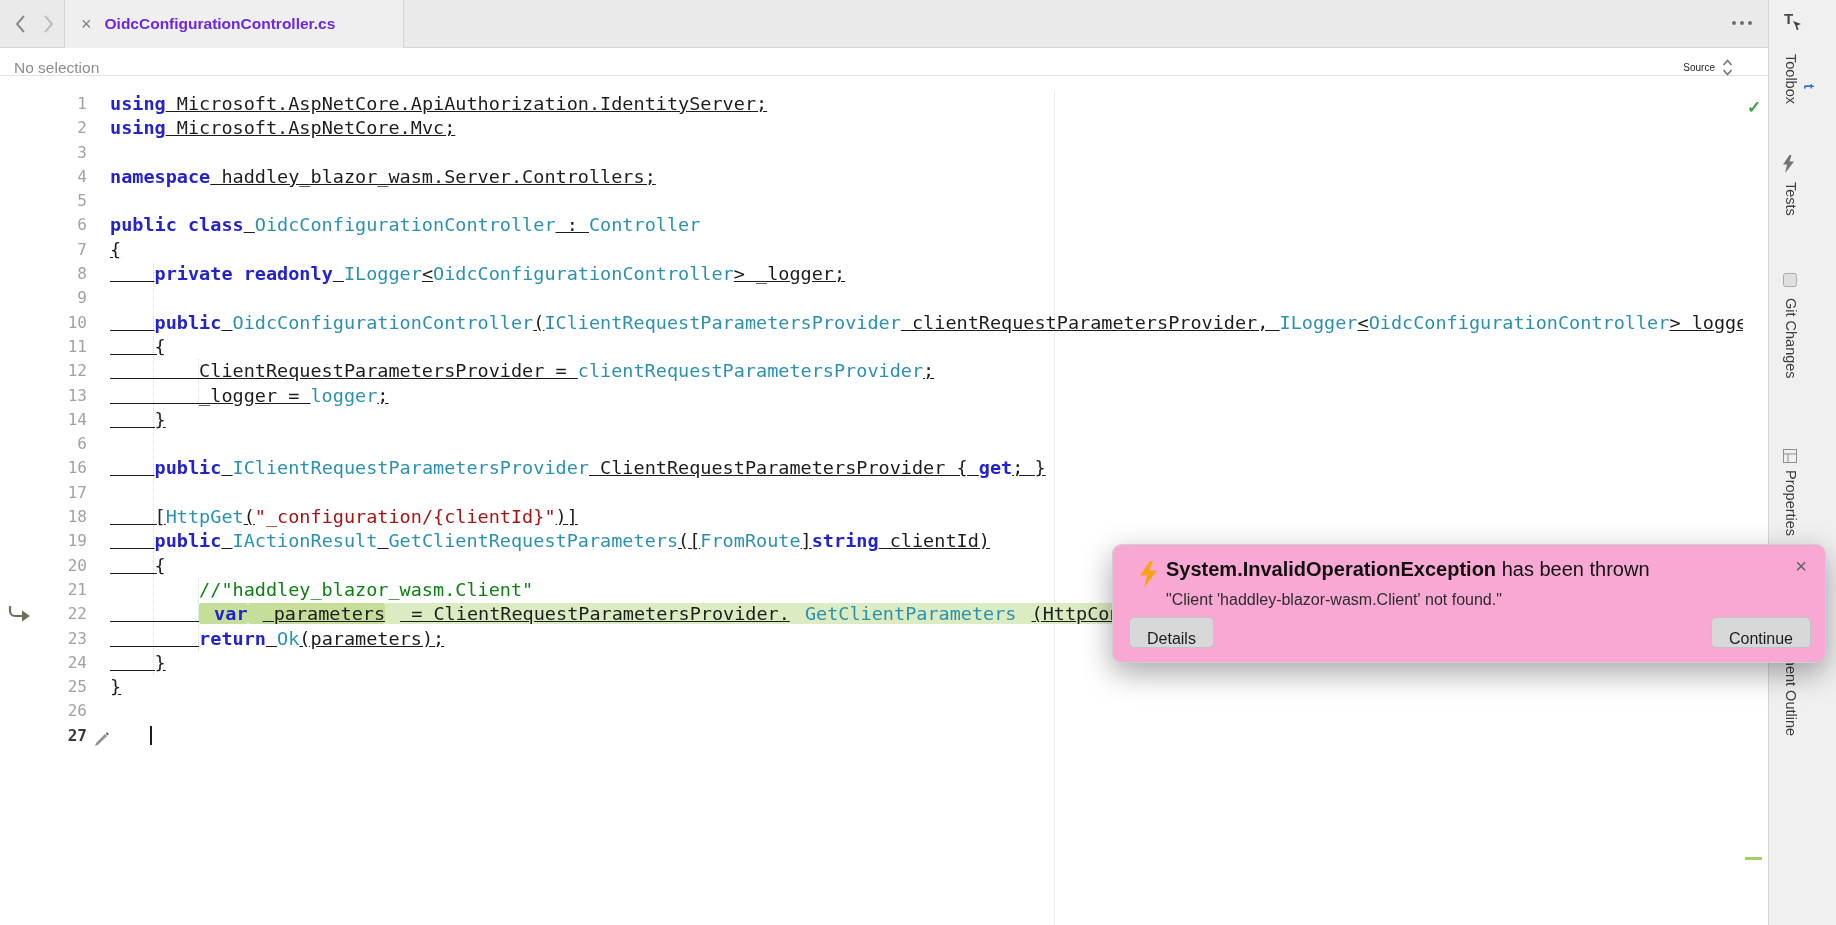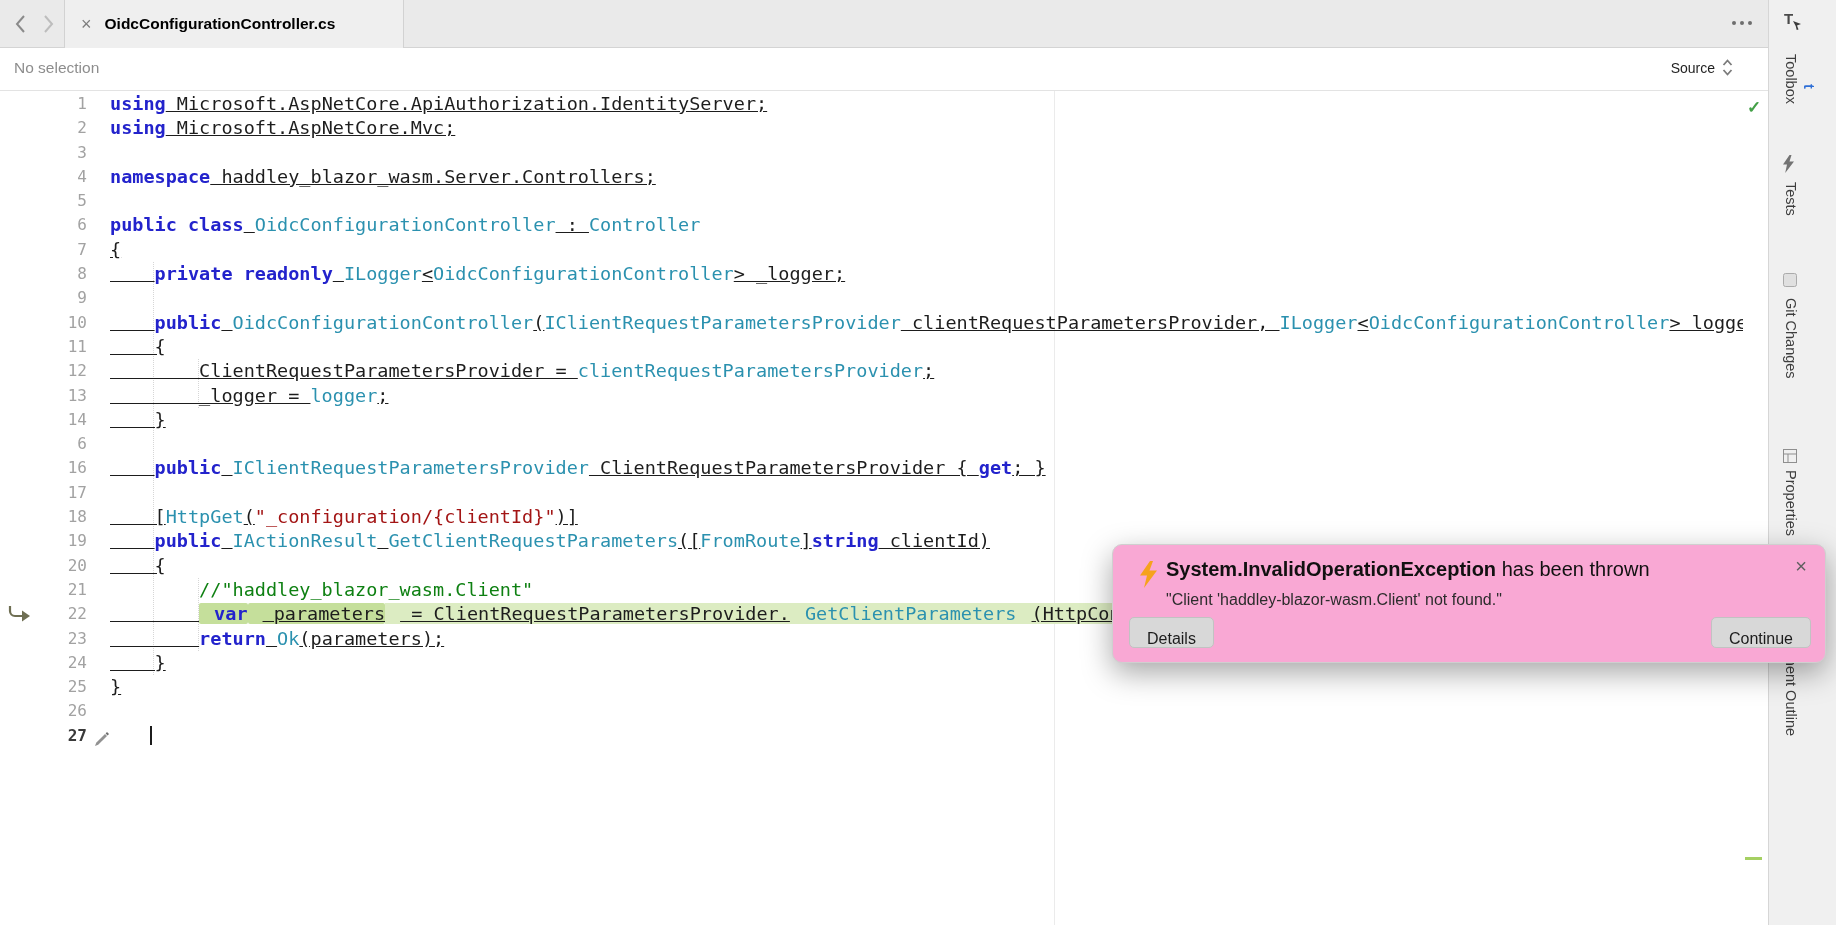--- a/index.html
+++ b/index.html
@@ -7,30 +7,30 @@
   *{box-sizing:border-box;}
 
   
   .tabbar{position:absolute;left:0;top:0;width:1768px;height:48px;background:#eaeaea;
     border-bottom:1px solid #d4d4d4;}
   .navbtn{position:absolute;top:12px;width:24px;height:24px;display:flex;align-items:center;justify-content:center;cursor:pointer;}
   .nav-back{left:8px;} .nav-fwd{left:36px;}
   .filetab{position:absolute;left:64px;top:0;width:340px;height:48px;background:#efefef;
     border-left:1px solid #d2d2d2;border-right:1px solid #d2d2d2;display:flex;align-items:center;}
   .tab-close{margin-left:16px;color:#7d7d7d;font-size:18px;line-height:18px;cursor:pointer;}
-  .tab-title{margin-left:13px;font-size:15.5px;font-weight:600;color:#000000;}
+  .tab-title{margin-left:13px;font-size:15.5px;font-weight:600;color:#6d28d9;}
   .overflow{position:absolute;right:16px;top:21px;display:flex;gap:4px;cursor:pointer;}
   .overflow i{width:4px;height:4px;border-radius:50%;background:#6e6e6e;display:block;}
 
   
-  .pathbar{position:absolute;left:0;top:48px;width:1768px;height:43px;background:#fff;
+  .pathbar{position:absolute;left:0;top:48px;width:1768px;height:28px;background:#fff;
     border-bottom:1px solid #e3e3e3;}
   .no-selection{position:absolute;left:14px;top:11px;font-size:15.5px;color:#8d8d8d;}
   .view-selector{position:absolute;right:34px;top:10px;display:flex;align-items:center;gap:6px;cursor:pointer;}
-  .view-selector .lbl{font-size:14px;color:#1f1f1f;}
+  .view-selector .lbl{font-size:10px;color:#1f1f1f;}
 
   
   .editor{position:absolute;left:0;top:91px;width:1743px;height:834px;background:#fff;overflow:hidden;}
   .margin-guide{position:absolute;left:1054px;top:0;bottom:0;width:1px;background:#ebebeb;}
   .indent-guide{position:absolute;width:0;border-left:1px dotted #d6d6d6;}
   .code-lines{position:absolute;left:0;top:1px;right:0;
     font-family:"DejaVu Sans Mono",monospace;font-size:18.5px;line-height:24.3px;}
   .code-line{display:flex;height:24.3px;white-space:pre;}
   .ln{flex:0 0 110px;width:110px;text-align:right;padding-right:23px;color:#a2a2a2;
     font-size:16px;line-height:24.3px;}

